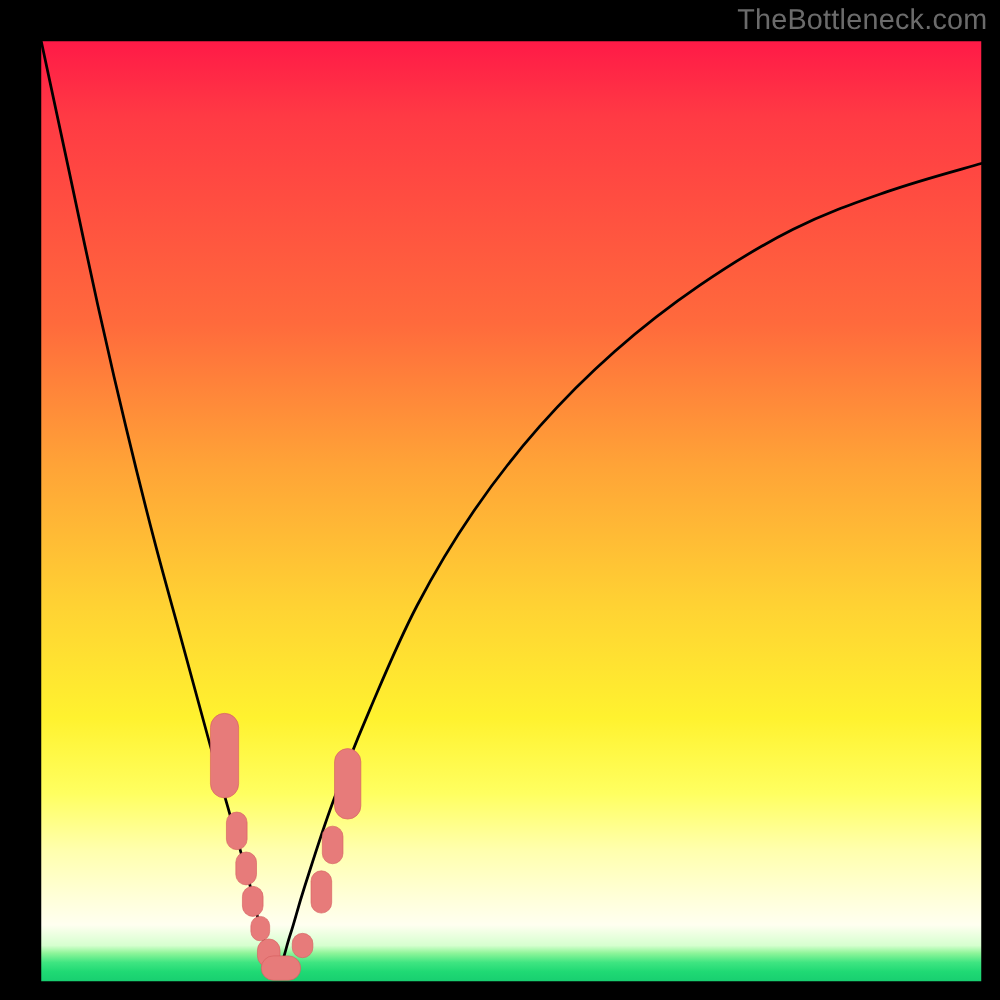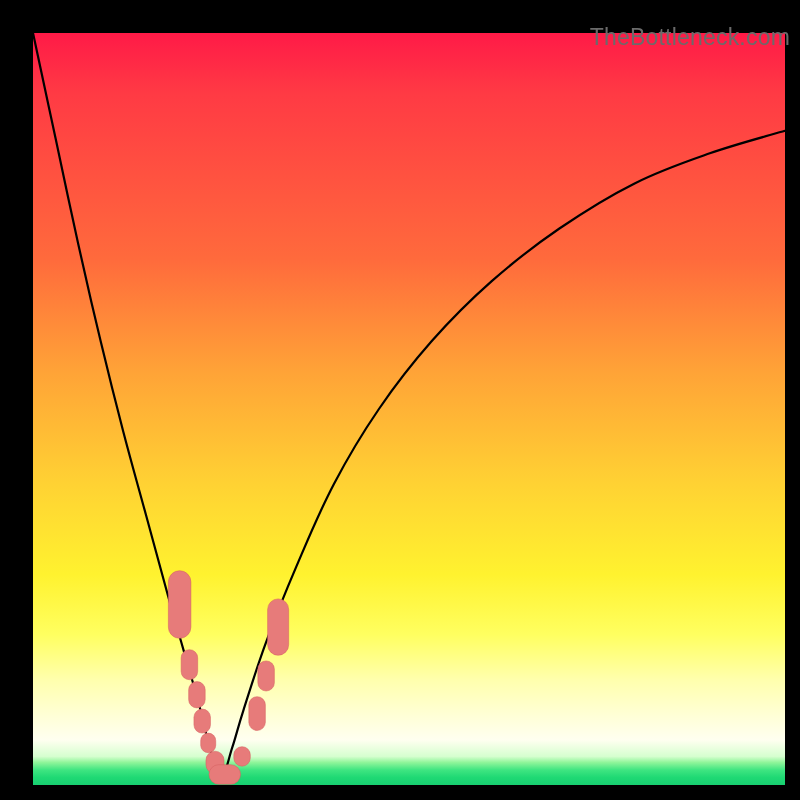--- a/index.html
+++ b/index.html
@@ -40,21 +40,21 @@
       #fffff0 94%,
       #d6ffcf 96.2%,
       #8ff59a 97%,
       #3fe581 98%,
       #1fd974 99%,
       #18cf70 100%
     );
   }
   .watermark {
     position: absolute;
-    top: 24px;
+    top: 2px;
     right: 10px;
     color: #6b6b6b;
     font-size: 23px;
     font-weight: 400;
     letter-spacing: 0.2px;
     user-select: none;
   }
   svg.curves {
     position: absolute;
     left: 0;

